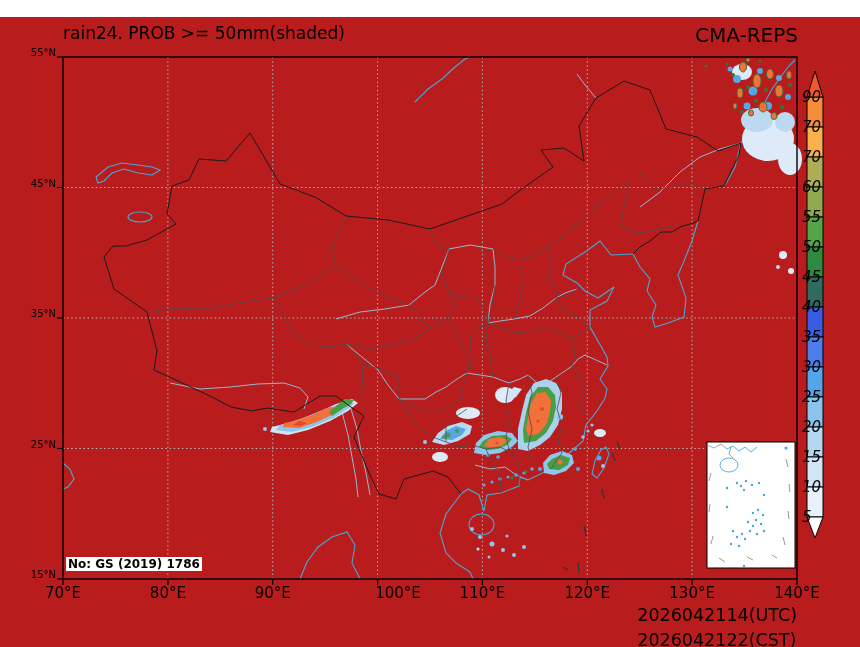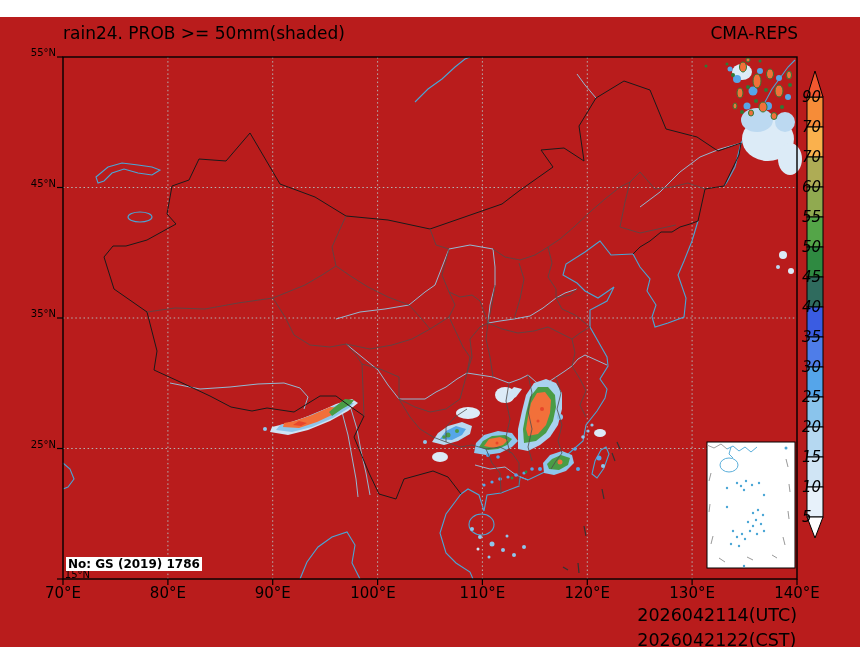--- a/index.html
+++ b/index.html
@@ -1,20 +1,20 @@
 <!DOCTYPE html>
 <html><head>
 <meta charset="utf-8">
 <style>
   html,body{margin:0;padding:0;background:#fff;}
   .page{position:relative;width:860px;height:647px;background:#b91c1c;overflow:hidden;
         font-family:"DejaVu Sans",sans-serif;color:#000;margin-top:17px;}
   .page svg{position:absolute;left:0;top:0;}
   .fig-title{position:absolute;left:63px;top:6px;font-size:17px;}
-  .fig-brand{position:absolute;right:62px;top:6px;font-size:17px;}
+  .fig-brand{position:absolute;right:62px;top:6px;font-size:20px;}
   .license{position:absolute;left:66px;top:540px;font-size:12px;font-weight:bold;background:#fff;padding:0 2px;z-index:4;}
   .footer-left{position:absolute;left:64px;top:586px;font-size:17.5px;line-height:25px;}
   .footer-right{position:absolute;right:63px;top:586px;font-size:17.5px;line-height:25px;text-align:left;}
   .xtick-label{position:absolute;top:567px;transform:translateX(-50%);font-size:15px;white-space:nowrap;}
   .ytick-label{position:absolute;left:0;width:56px;text-align:right;font-size:10px;white-space:nowrap;}
   .cb-label{position:absolute;left:802px;transform:translateY(-52%);font-size:15px;font-style:italic;}
 </style>
 </head>
 <body>
 
@@ -328,30 +328,30 @@
 
   <div class="footer-right">
     <div>2026042114(UTC)</div>
     <div>2026042122(CST)</div>
   </div>
 
   <div id="tick-labels">
       <div class="xtick-label" style="left: 63px;">70°E</div>
       <div class="xtick-label" style="left: 167.9px;">80°E</div>
       <div class="xtick-label" style="left: 272.7px;">90°E</div>
-      <div class="xtick-label" style="left: 373px; text-align: right;">100°E</div>
+      <div class="xtick-label" style="left: 398px; text-align: right;">100°E</div>
       <div class="xtick-label" style="left: 482.4px;">110°E</div>
       <div class="xtick-label" style="left: 587.3px;">120°E</div>
       <div class="xtick-label" style="left: 692.1px;">130°E</div>
       <div class="xtick-label" style="left: 797px;">140°E</div>
       <div class="ytick-label" style="top: 30px;">55°N</div>
       <div class="ytick-label" style="top: 160.5px;">45°N</div>
       <div class="ytick-label" style="top: 291px;">35°N</div>
       <div class="ytick-label" style="top: 421.5px;">25°N</div>
-      <div class="ytick-label" style="top: 552px; padding-left: 34px;">15°N</div>
+      <div class="ytick-label" style="top: 552px;">15°N</div>
     </div>
   <div id="cb-labels">
       <div class="cb-label" style="top: 80px;">90</div>
       <div class="cb-label" style="top: 110px;">70</div>
       <div class="cb-label" style="top: 140px;">70</div>
       <div class="cb-label" style="top: 170px;">60</div>
       <div class="cb-label" style="top: 200px;">55</div>
       <div class="cb-label" style="top: 230px;">50</div>
       <div class="cb-label" style="top: 260px;">45</div>
       <div class="cb-label" style="top: 290px;">40</div>

